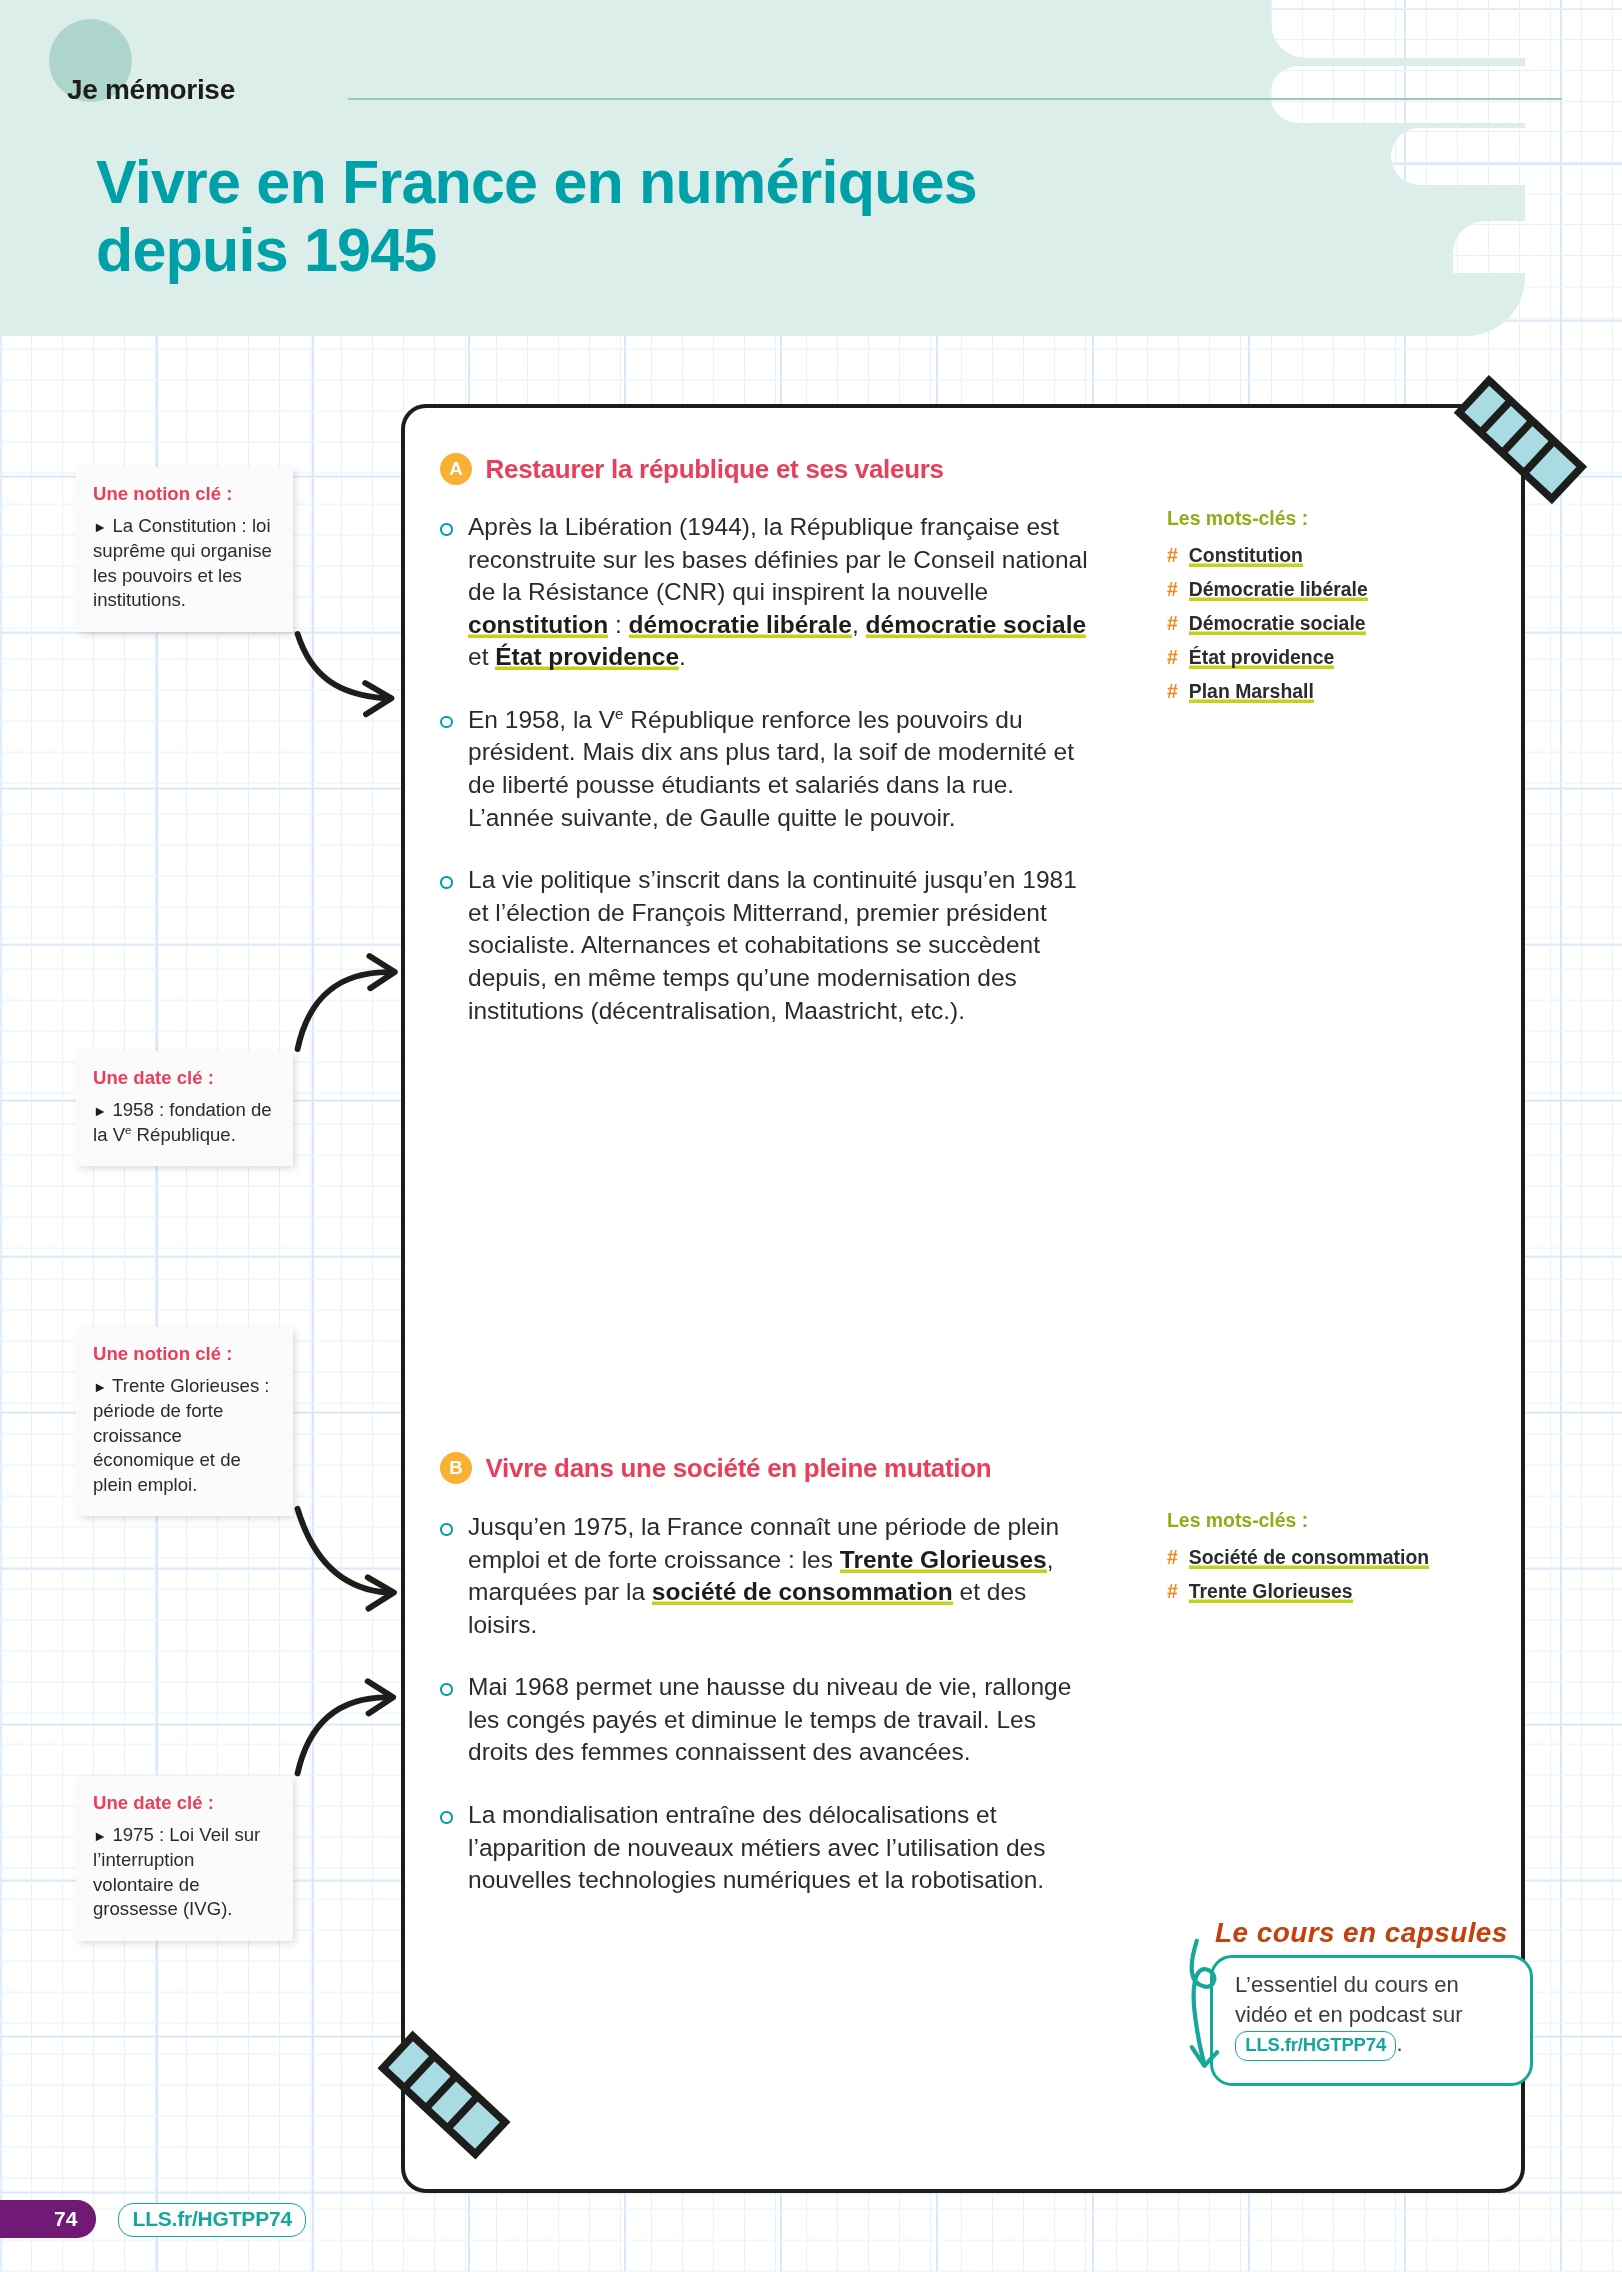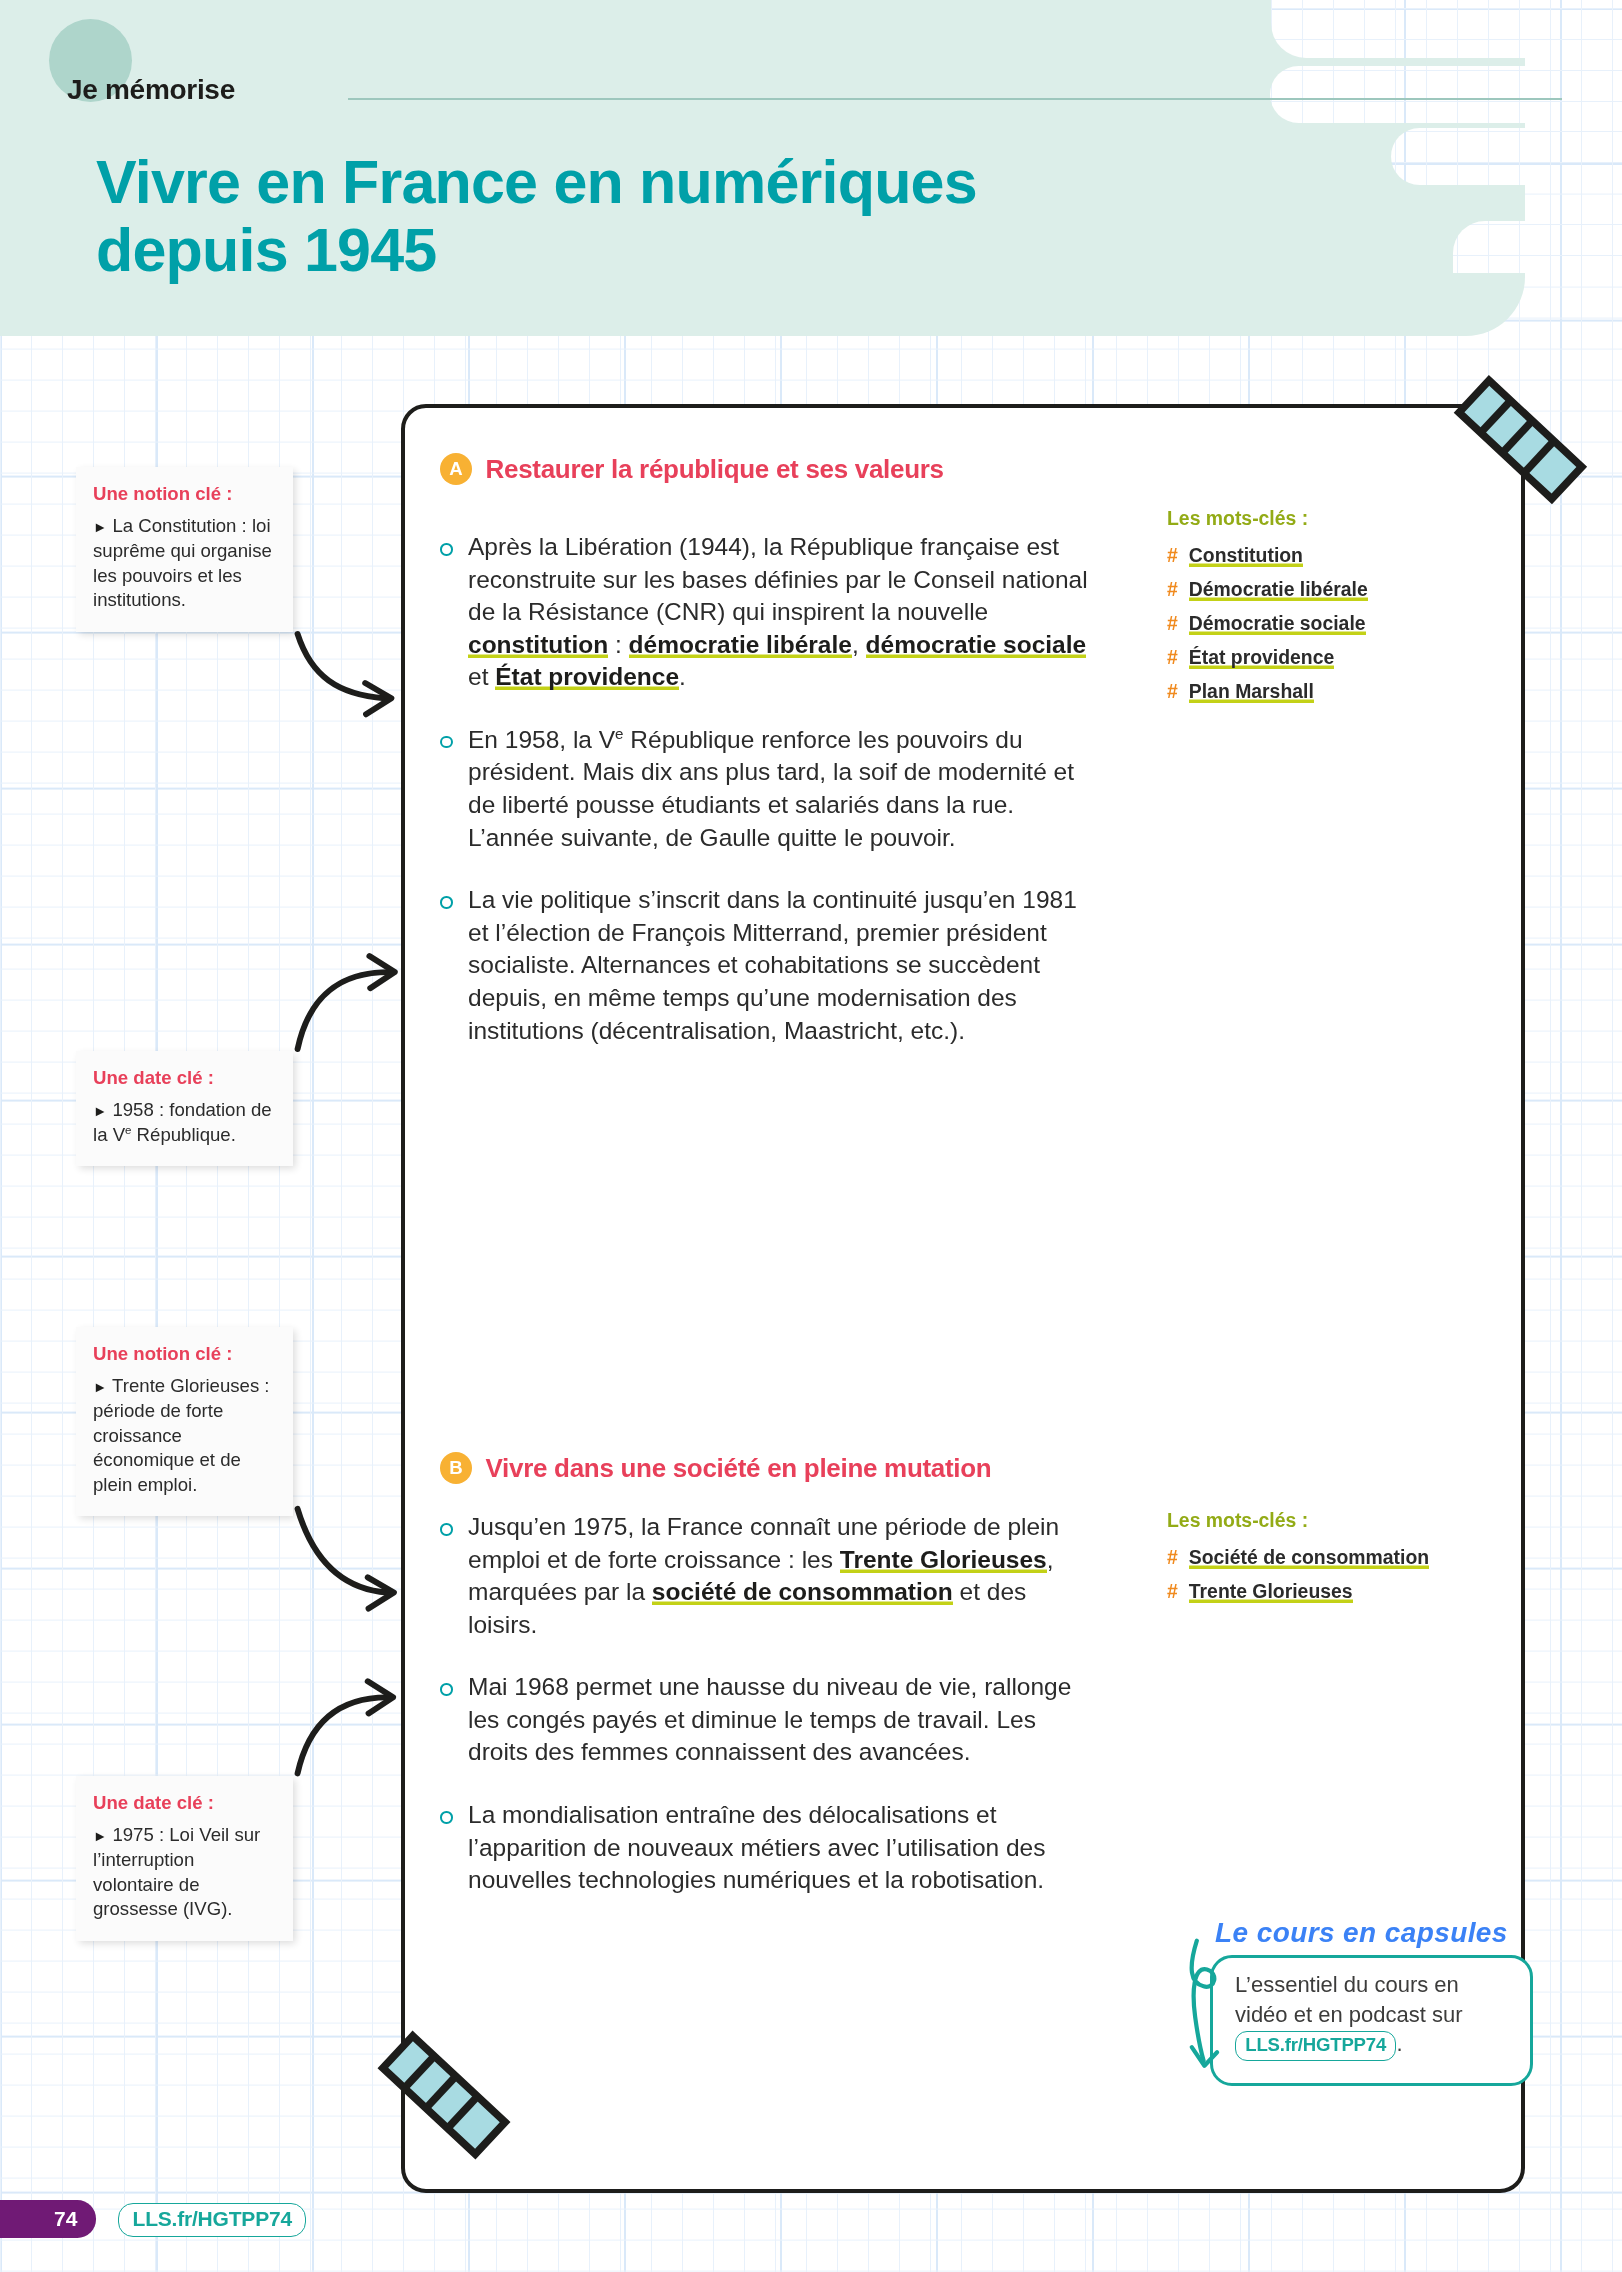--- a/index.html
+++ b/index.html
@@ -137,21 +137,21 @@
     font-weight: bold;
     color: #e8405a;
     white-space: nowrap;
     letter-spacing: -0.3px;
   }
   #section-a-head { left: 440px; top: 453px; }
   #section-b-head { left: 440px; top: 1452px; }
 
   
   .para-col { position: absolute; width: 668px; }
-  #section-a-paras { left: 434px; top: 511px; margin-top: 20px; }
+  #section-a-paras { left: 434px; top: 511px; }
   #section-b-paras { left: 434px; top: 1511px; }
 
   .para {
     position: relative;
     padding-left: 34px;
     margin-bottom: 30px;
     font-size: 24.5px;
     line-height: 1.33;
     color: #2b2b2b;
   }
@@ -228,21 +228,21 @@
   #note-4 { left: 76px; top: 1776px; }
 
   
   #capsule-wrap { position: absolute; left: 1199px; top: 1917px; width: 338px; }
   #capsule-title {
     position: absolute;
     left: 16px; top: 0;
     font-size: 28px;
     font-style: italic;
     font-weight: bold;
-    color: #3b82f6;
+    color: #c2410c;
     letter-spacing: 0.4px;
     white-space: nowrap;
     z-index: 3;
   }
   #capsule-box {
     position: absolute;
     left: 11px; top: 38px;
     width: 323px; height: 131px;
     border: 3.4px solid #16a79b;
     border-radius: 22px;

